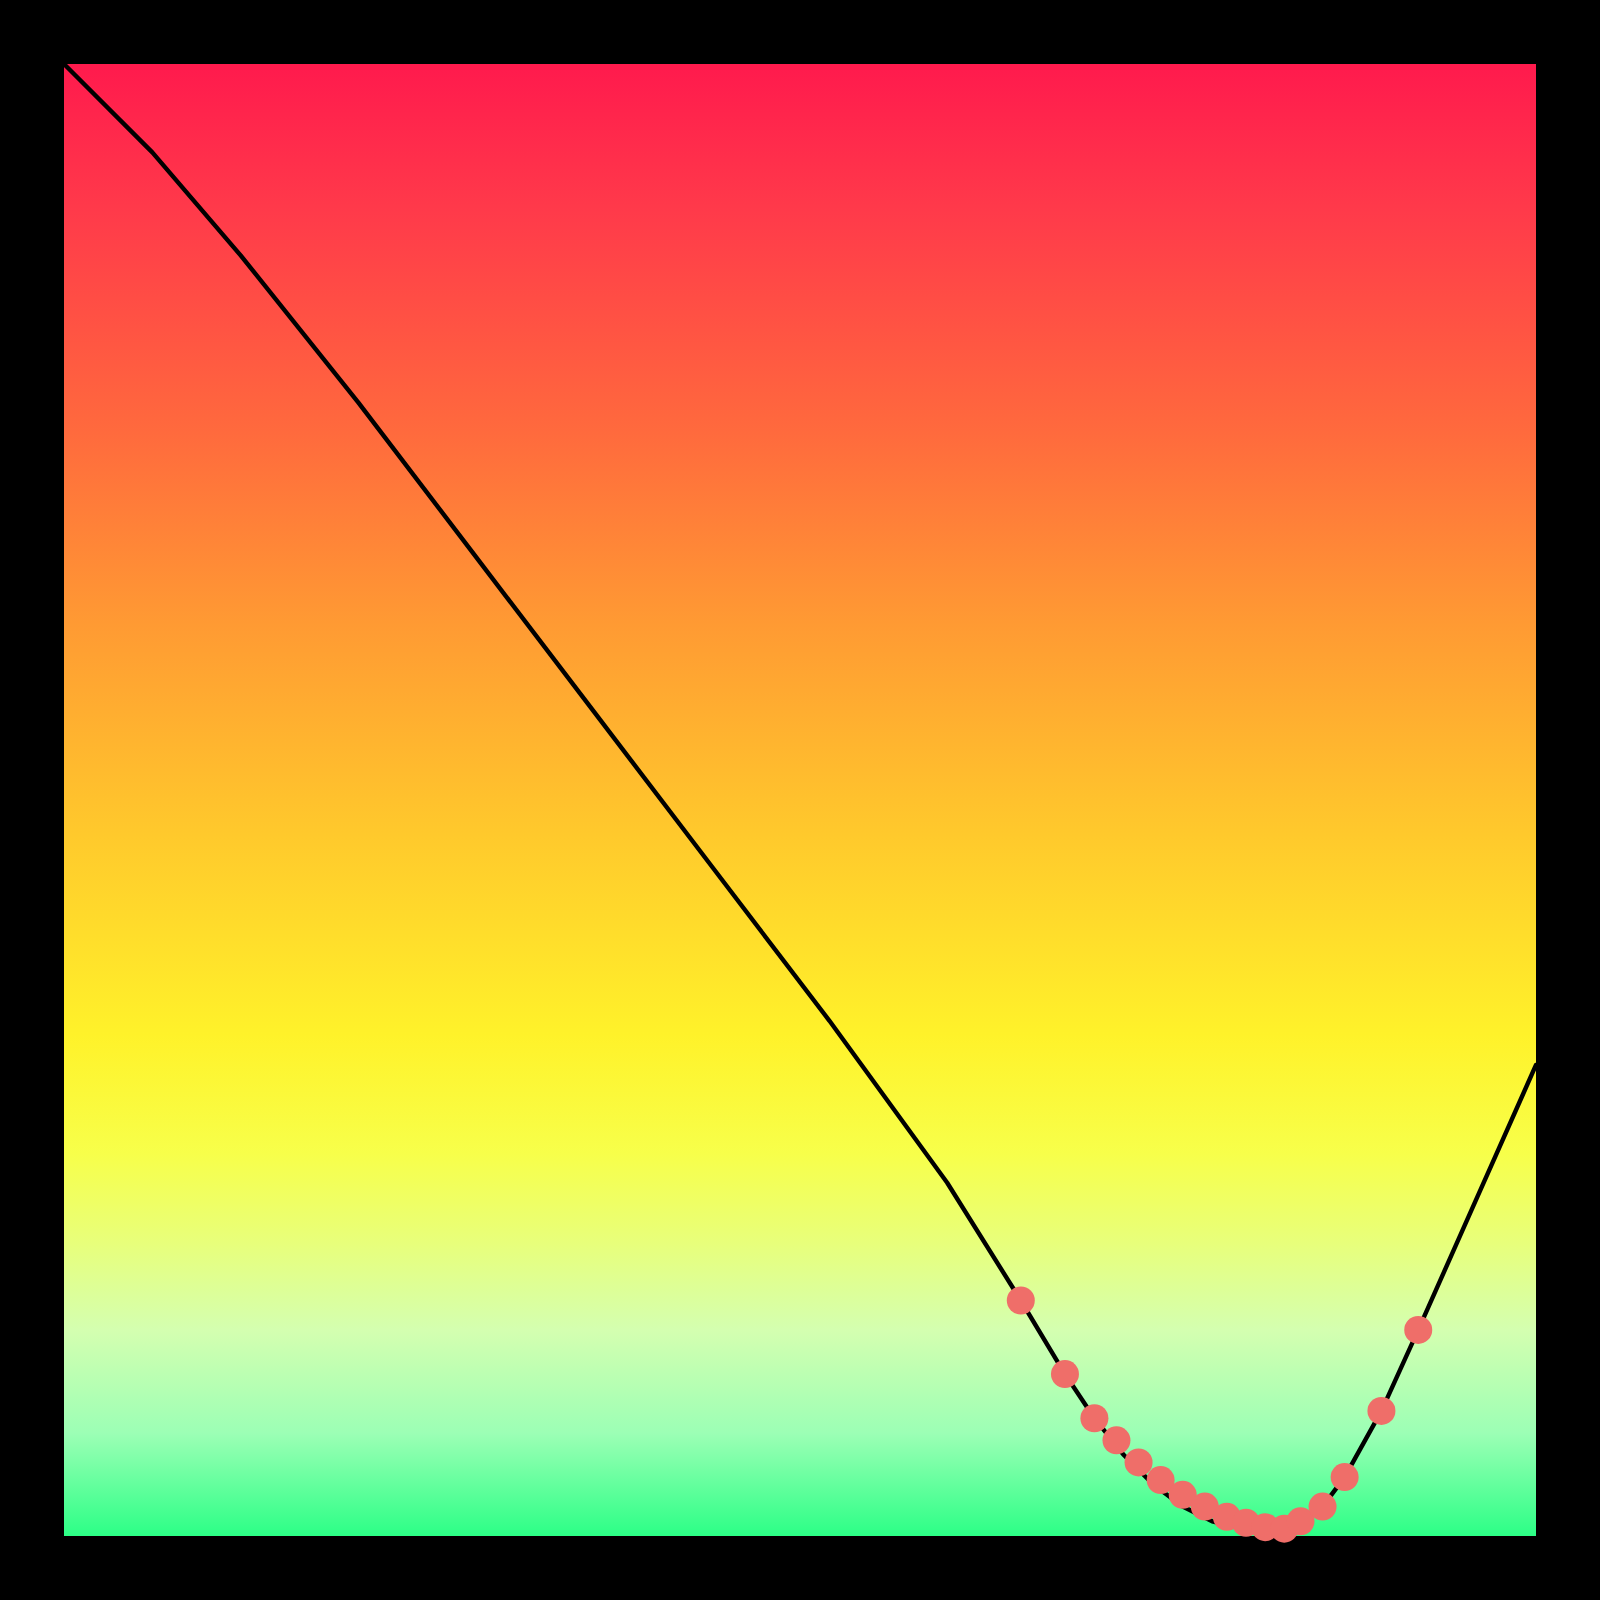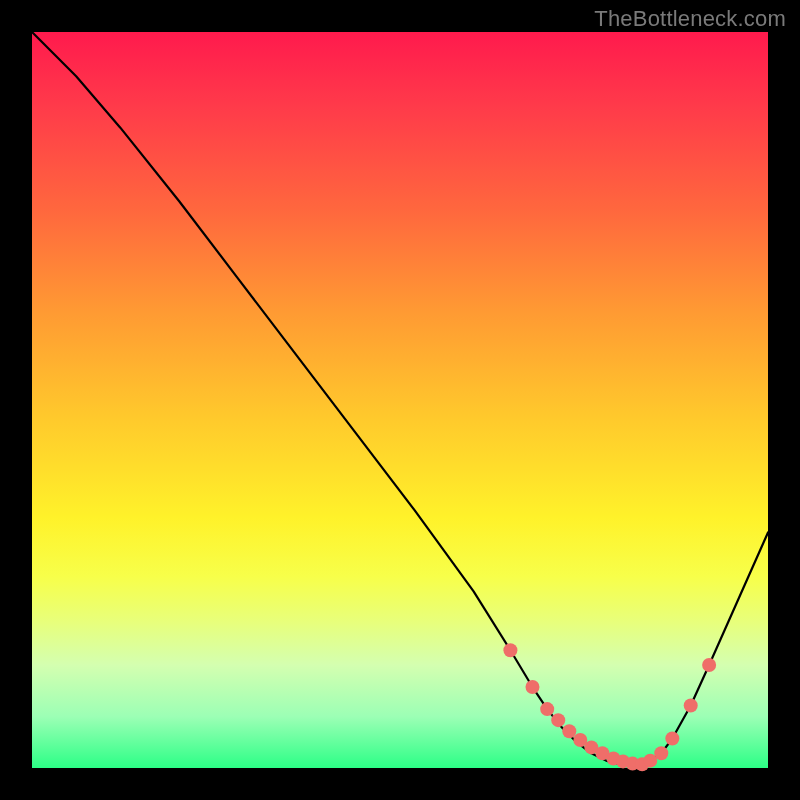--- a/index.html
+++ b/index.html
@@ -78,14 +78,13 @@
         <circle cx="600.58" cy="731.58" r="7" fill="#ef6e69"></circle>
         <circle cx="610.14" cy="732.32" r="7" fill="#ef6e69"></circle>
         <circle cx="618.24" cy="728.64" r="7" fill="#ef6e69"></circle>
         <circle cx="629.28" cy="721.28" r="7" fill="#ef6e69"></circle>
         <circle cx="640.32" cy="706.56" r="7" fill="#ef6e69"></circle>
         <circle cx="658.72" cy="673.44" r="7" fill="#ef6e69"></circle>
         <circle cx="677.12" cy="632.96" r="7" fill="#ef6e69"></circle>
       </g>
   </svg>
 
-  <div class="attribution">TheBottleneck.com</div>
 </div>
 
 </body></html>

